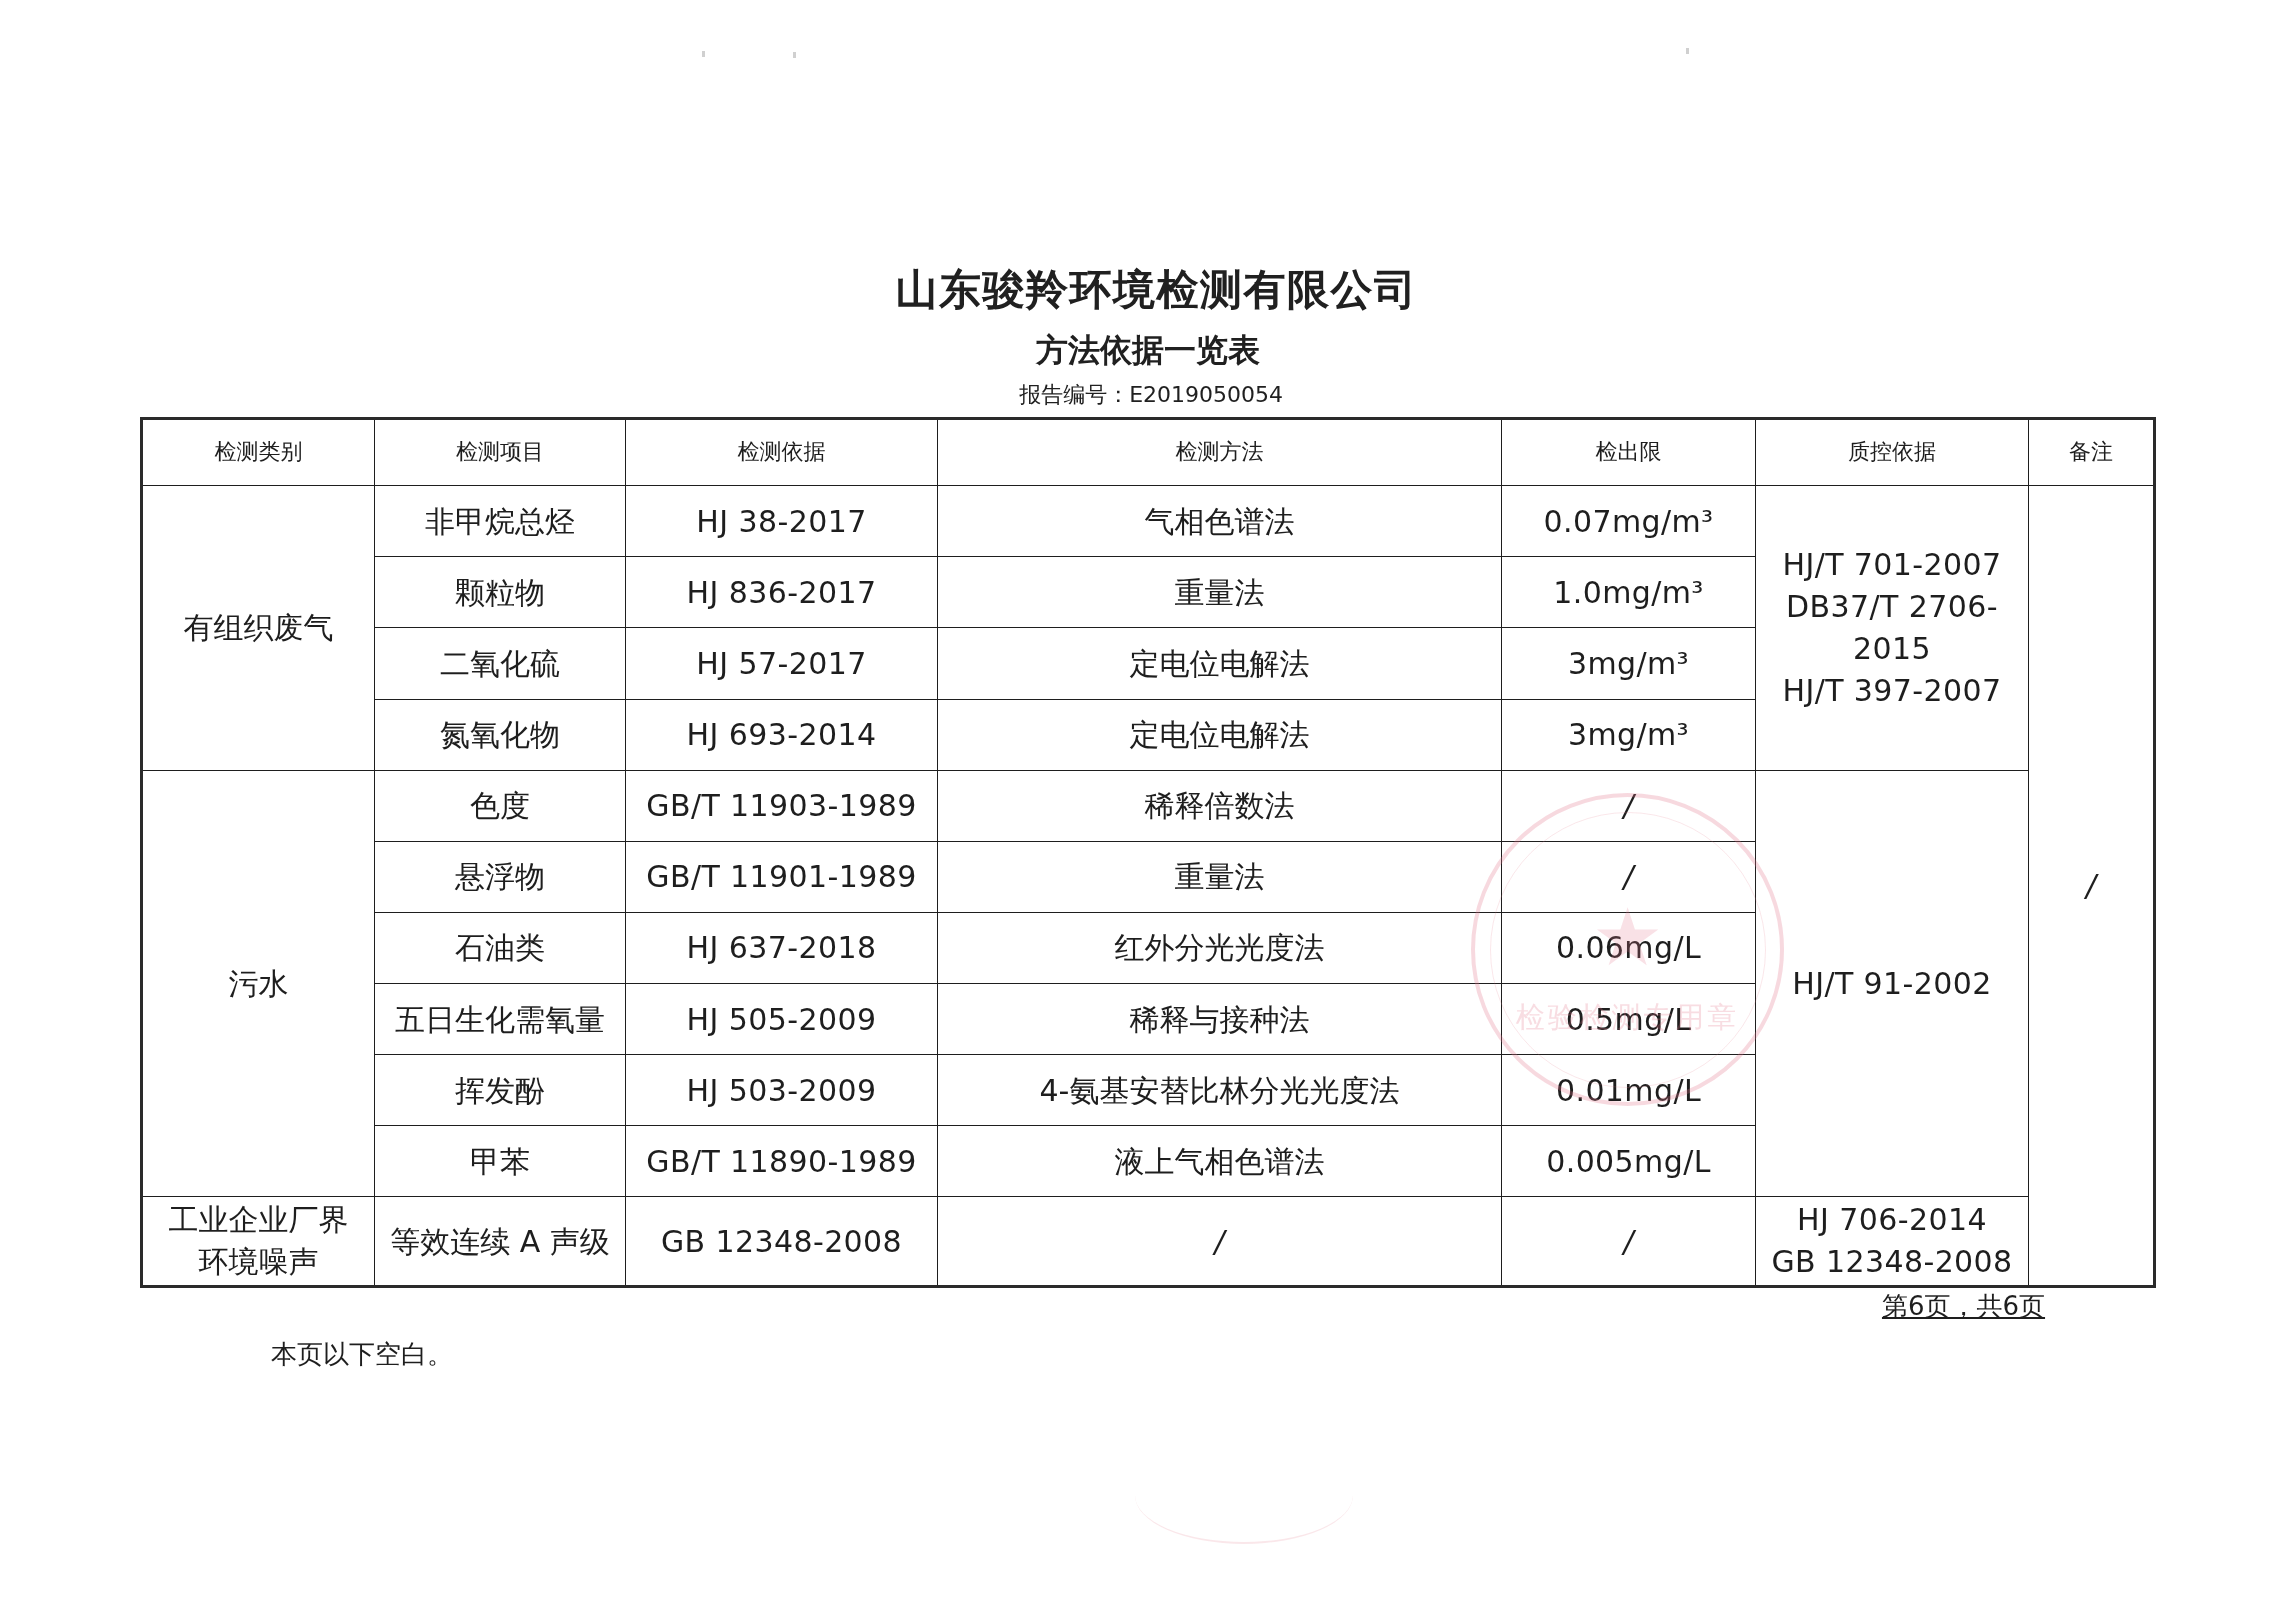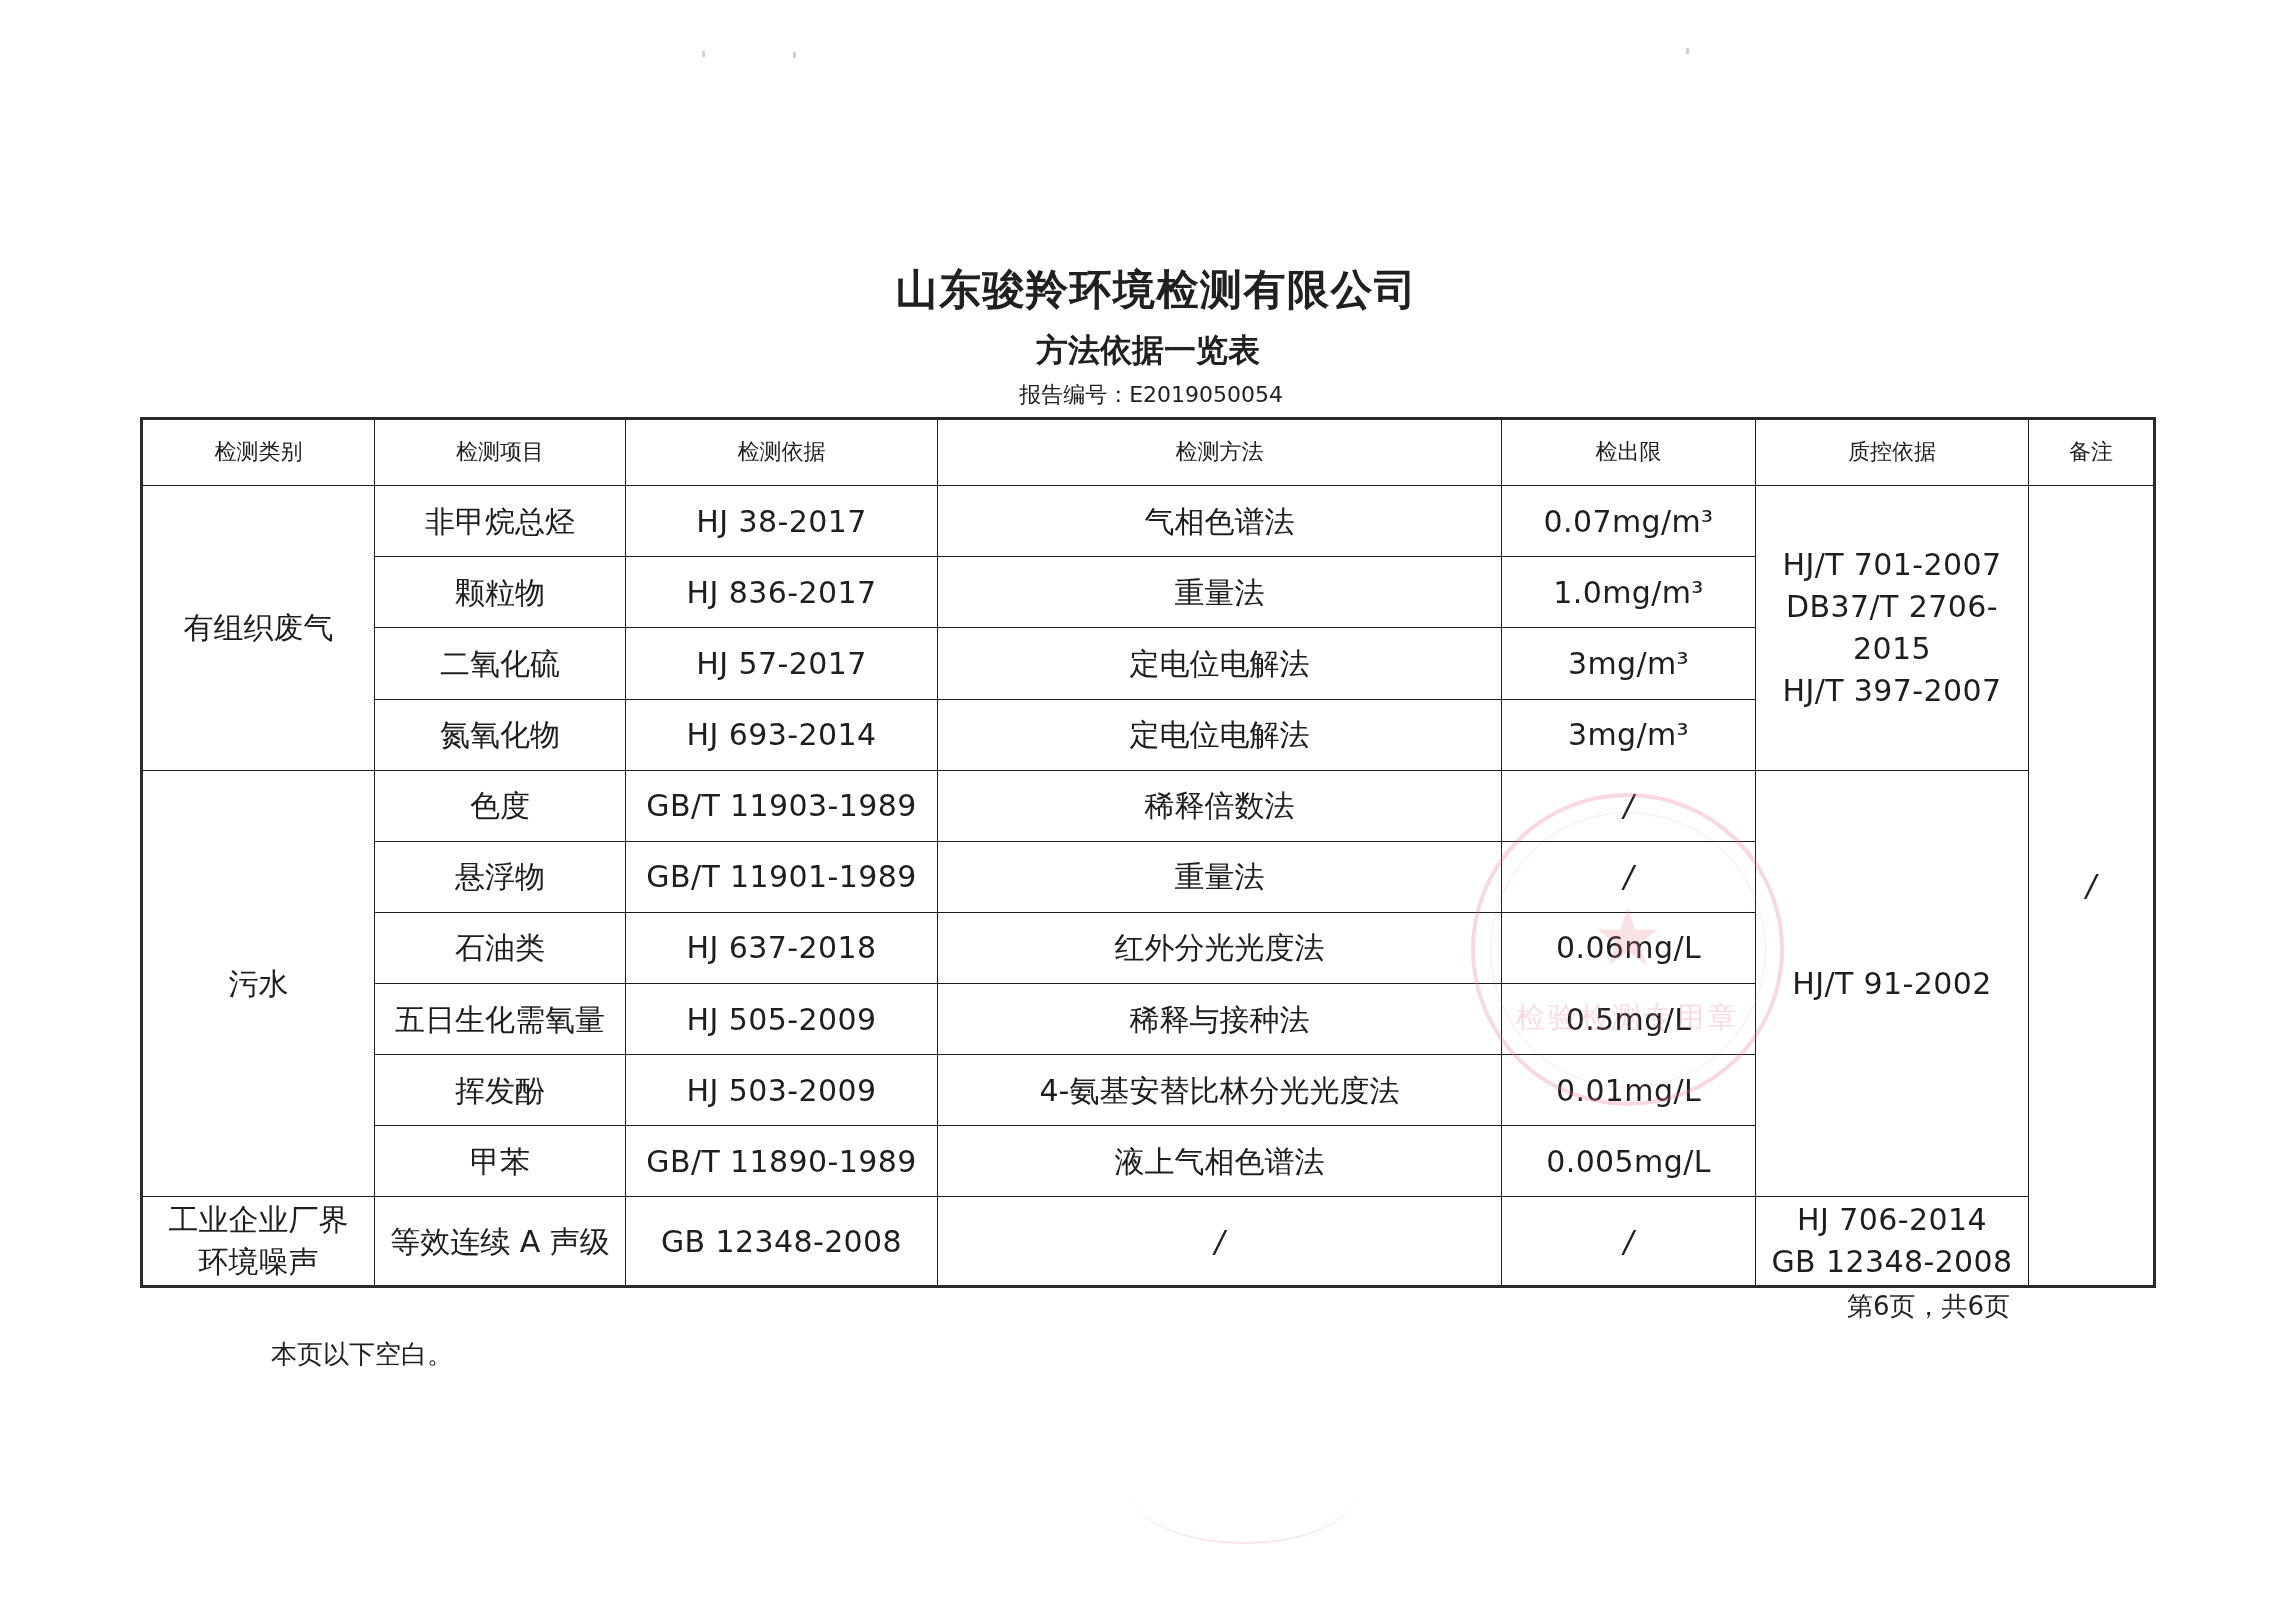--- a/index.html
+++ b/index.html
@@ -39,22 +39,22 @@
     padding: 0 4.4px; line-height: 1.3;
   }
   table.methods th { font-size: 22px; }
   table.methods tr.head th { height: 64px; }
   table.methods tr.body-row td { height: 69px; }
   table.methods tr.noise-row td { height: 86px; }
   .std { font-family: "DejaVu Sans", sans-serif; letter-spacing: 0.4px; }
   .multi-line span { display: block; line-height: 42px; }
   .slash { font-size: 29px; font-style: italic; }
   .page-num {
-    left: 1847px; top: 1289px; width: 233px; 
-    font-size: 26px; color: #1e1e1e;
+    left: 1847px; top: 1289px; width: 233px; text-align: center;
+    font-size: 26px; color: #1e1e1e; text-decoration: underline;
   }
   .blank-note {
     left: 271px; top: 1337px; font-size: 26px; color: #1e1e1e;
   }
   .stamp {
     left: 1471px; top: 793px; width: 305px; height: 305px;
     border-radius: 50%;
     border: 4.4px solid rgba(228, 120, 140, 0.28);
     pointer-events: none;
   }

